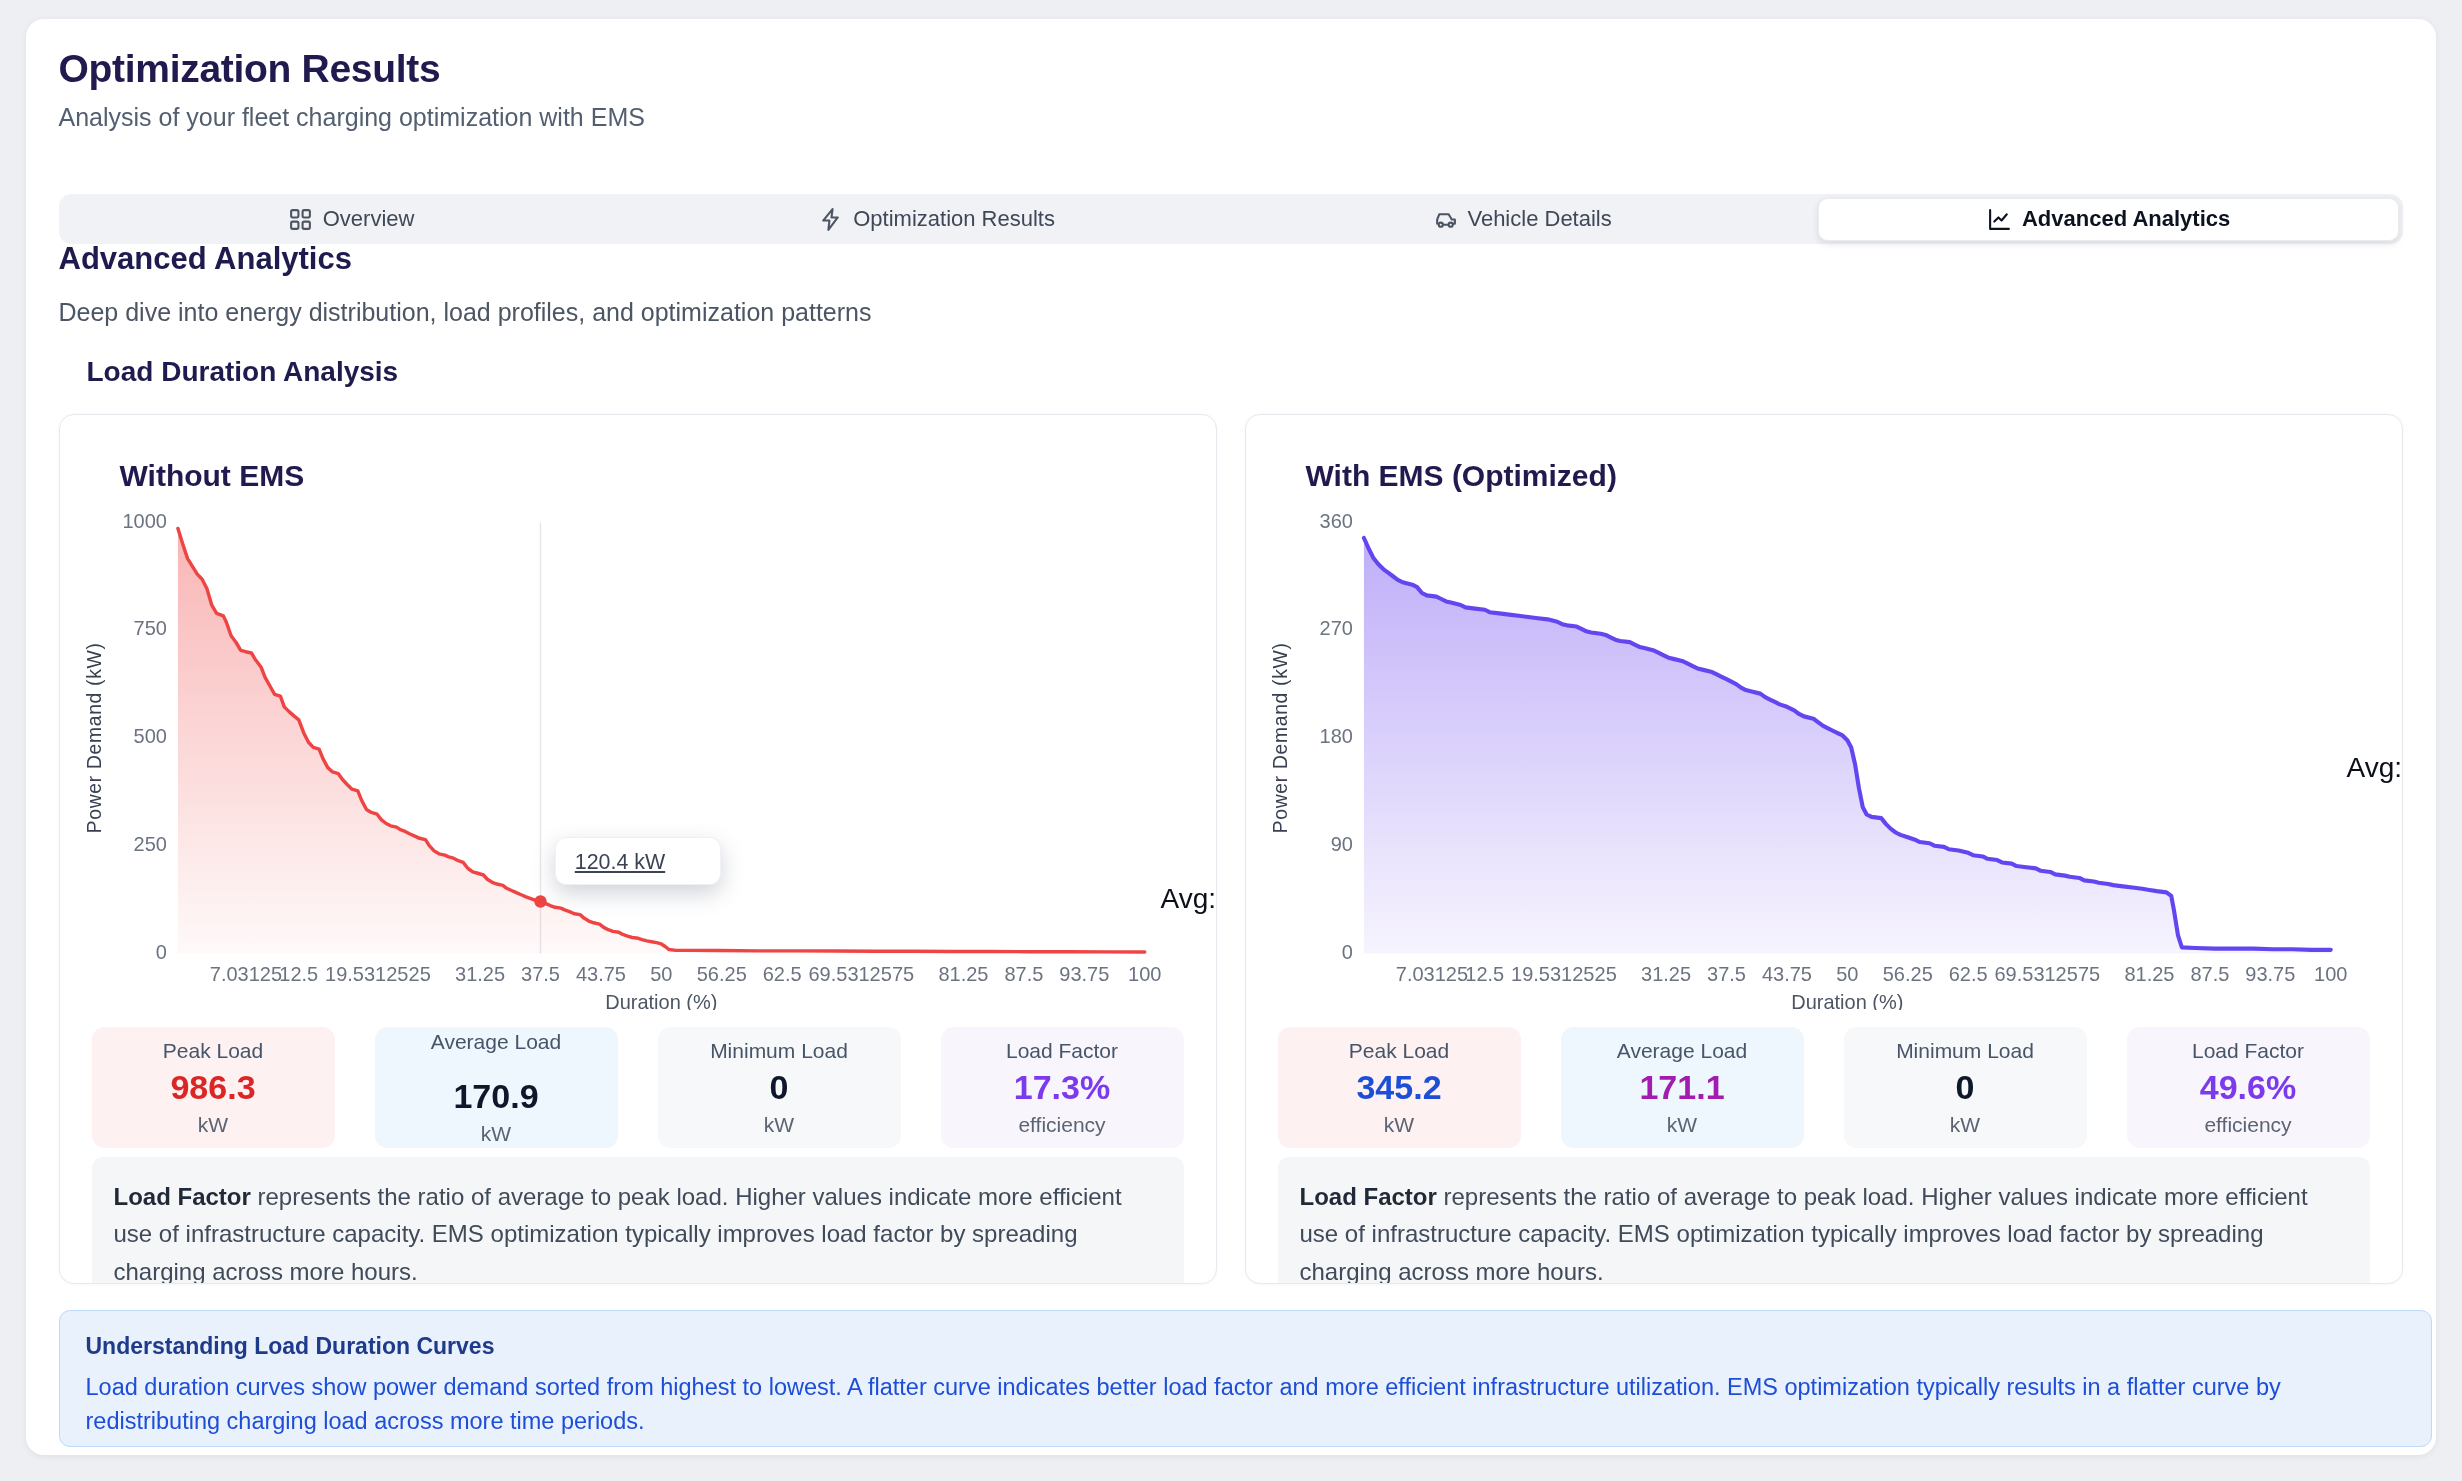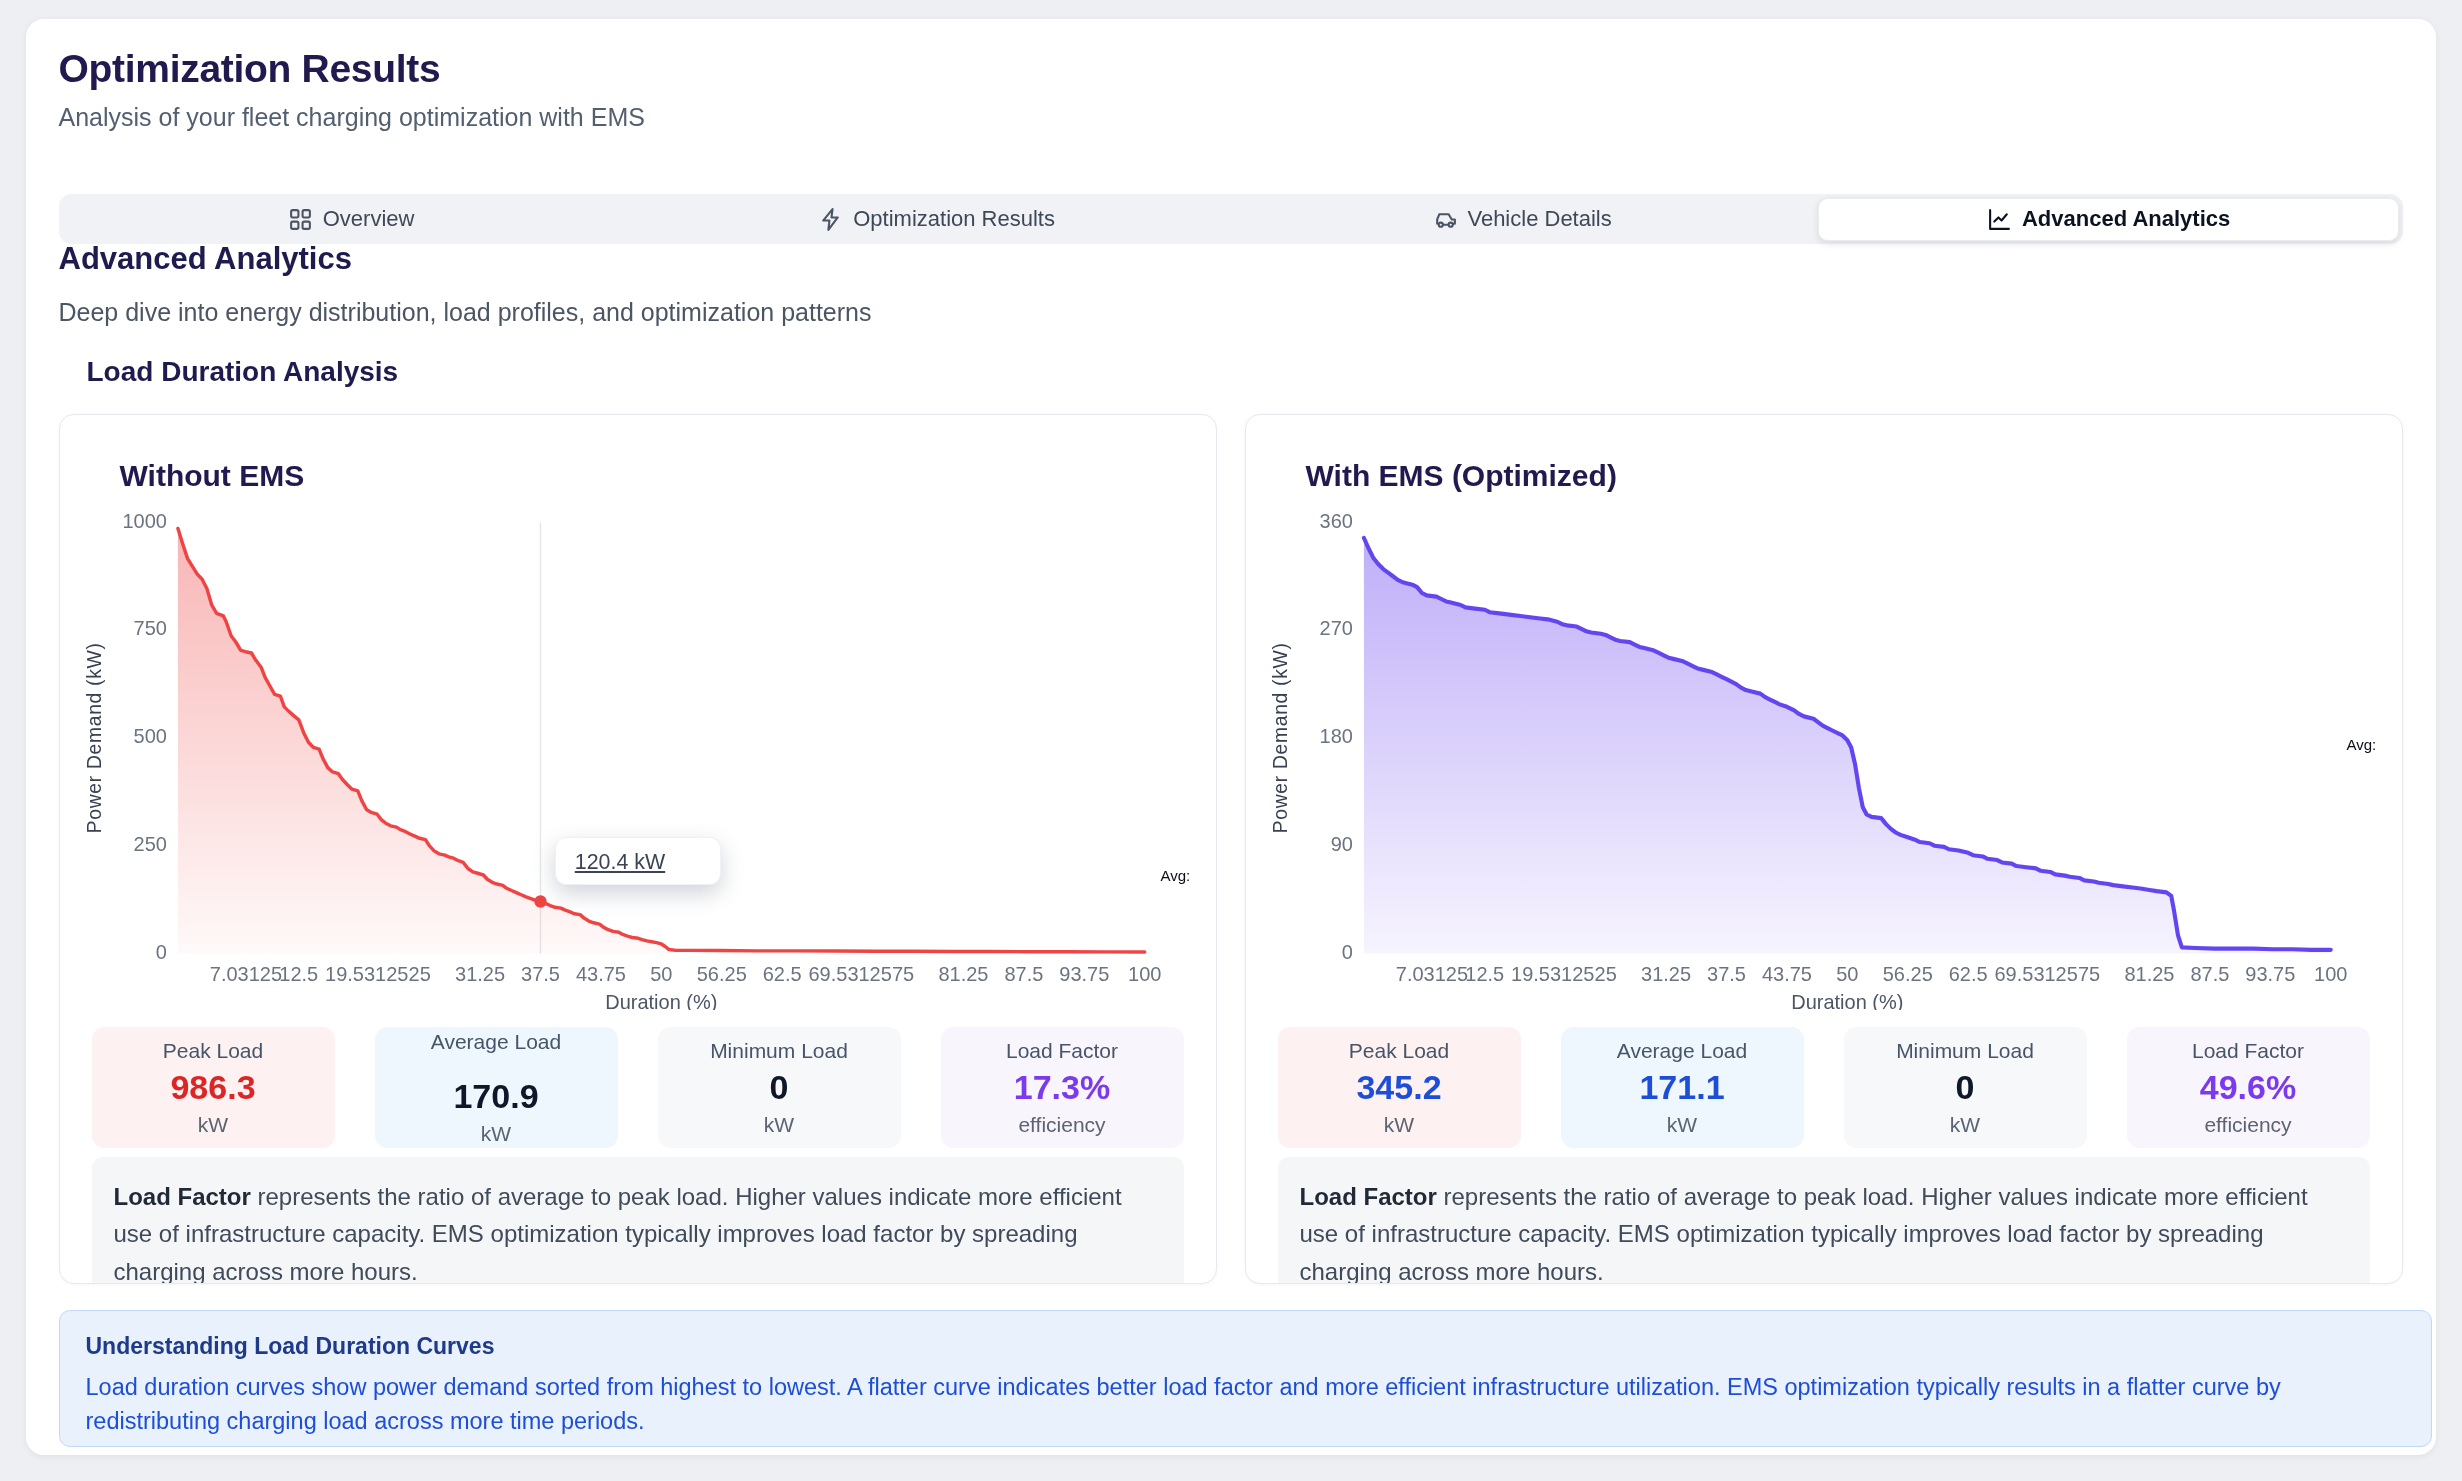--- a/index.html
+++ b/index.html
@@ -24,21 +24,21 @@
     border-radius:15px;box-shadow:0 0.7px 2.8px rgba(15,23,42,.04);overflow:hidden;}
   .chart-card h3{position:absolute;left:44px;top:28px;margin:16px;font-size:30px;font-weight:700;color:#201a4e;}
   .chart-mount{position:absolute;left:0;top:97px;width:1162px;height:498px;}
   .chart-mount svg{display:block;}
   .tick{font-size:29px;fill:#6b7280;}
   .axis-title{font-size:29px;fill:#4b5563;}
   .y-axis-title{font-size:28px;fill:#374151;letter-spacing:1px;}
   .tooltip{position:absolute;width:166px;height:48px;background:#fff;border:0.7px solid #f0f1f4;border-radius:11px;
     box-shadow:0 8.3px 22px rgba(90,96,120,.28);font-size:21.4px;color:#3b4354;line-height:48px;padding-left:19.3px;
     box-sizing:border-box;text-decoration:underline;}
-  .avg-label{position:absolute;font-size:15px;color:#0b0f19;font-weight:500;white-space:nowrap;}
+  .avg-label{position:absolute;font-size:28px;color:#0b0f19;font-weight:500;white-space:nowrap;margin-top:16px;}
   .stats-row{position:absolute;left:32px;top:612px;width:1092px;display:grid;grid-template-columns:repeat(4,1fr);gap:40px;}
   .stat-box{height:121px;border-radius:12.4px;display:flex;flex-direction:column;align-items:center;justify-content:center;gap:5.5px;}
   .stat-label{font-size:21px;color:#475569;}
   .stat-value{font-size:34px;font-weight:700;}
   .stat-unit{font-size:21px;color:#5b6472;}
   .note-box{position:absolute;left:32px;top:742px;width:1092px;box-sizing:border-box;background:#f5f6f8;
     border-radius:11px;padding:21px 22px;font-size:24px;color:#3f4a5a;line-height:1.55;}
   .note-box b{color:#1f2937;}
   .info-panel{position:absolute;left:33px;top:1291px;width:2373px;height:137px;box-sizing:border-box;
     background:#e9f1fc;border:1.4px solid #bedaf8;border-radius:11px;padding:22px 26px;}
@@ -196,21 +196,21 @@
           </svg>
         </div>
       <div class="stats-row">
           <div class="stat-box" style="background: rgb(253, 241, 241);">
             <div class="stat-label">Peak Load</div>
             <div class="stat-value" style="color: #1d4ed8; text-align: right;">345.2</div>
             <div class="stat-unit">kW</div>
           </div>
           <div class="stat-box" style="background: rgb(238, 246, 254);">
             <div class="stat-label">Average Load</div>
-            <div class="stat-value" style="color: #1d4ed8;">171.1</div>
+            <div class="stat-value" style="color: #a21caf;">171.1</div>
             <div class="stat-unit">kW</div>
           </div>
           <div class="stat-box" style="background: rgb(246, 248, 250);">
             <div class="stat-label">Minimum Load</div>
             <div class="stat-value" style="color: rgb(15, 23, 42);">0</div>
             <div class="stat-unit">kW</div>
           </div>
           <div class="stat-box" style="background: rgb(249, 245, 253);">
             <div class="stat-label">Load Factor</div>
             <div class="stat-value" style="color: rgb(124, 58, 237);">49.6%</div>

